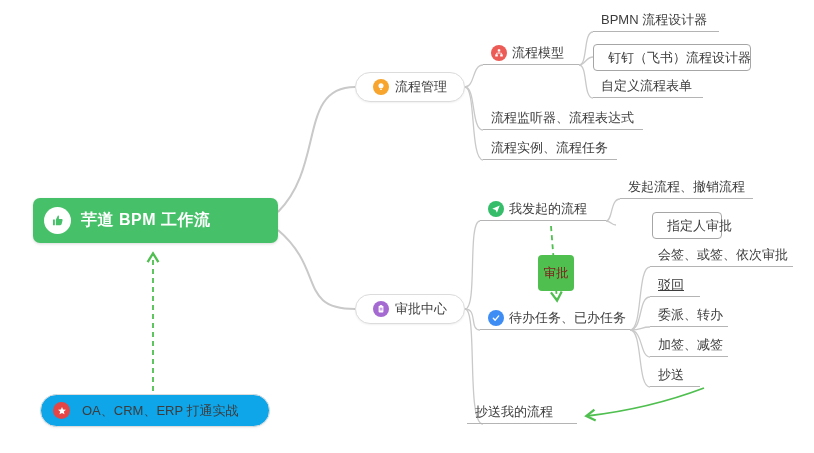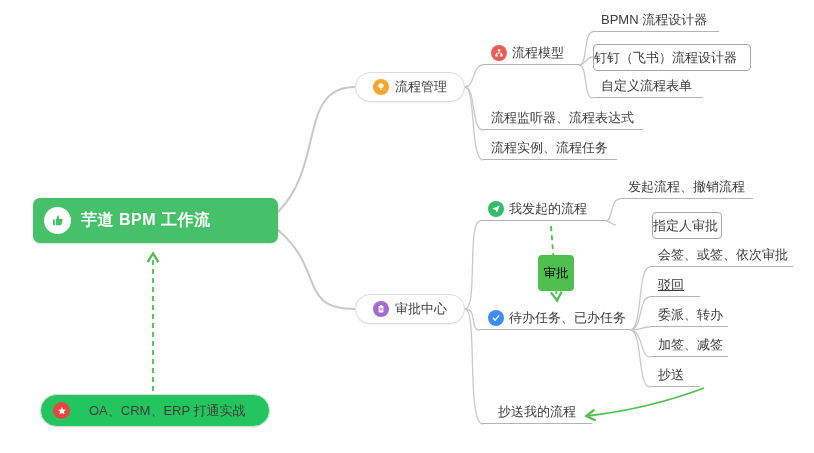--- a/index.html
+++ b/index.html
@@ -18,35 +18,35 @@
   .root-icon-circle{
     width:27px;height:27px;border-radius:50%;background:#fff;flex:0 0 27px;
     display:flex;align-items:center;justify-content:center;
   }
   .pill{
     height:30px;width:110px;background:#fff;border:1px solid #dcdcdc;border-radius:15px;
     display:flex;align-items:center;justify-content:center;gap:6px;font-size:13px;
     box-shadow:0 1px 2px rgba(0,0,0,.06);
   }
   .float-pill{
-    left:40px;top:394px;height:33px;width:230px;background:#22c55e;border:1px solid #dcdcdc;
-    border-radius:17px;display:flex;align-items:center;gap:19px;padding:0 12px;font-size:13px;
+    left:40px;top:394px;height:33px;width:230px;background:#0ea5e9;border:1px solid #dcdcdc;
+    border-radius:17px;display:flex;align-items:center;gap:12px;padding:0 12px;font-size:13px;
     box-shadow:0 1px 2px rgba(0,0,0,.06);
   }
   .topic{
     height:23px;display:flex;align-items:center;gap:5px;padding:0 8px;
     border-bottom:1.5px solid #b4b4b4;font-size:13px;
   }
   .boxed{
-    height:27px;display:flex;align-items:center;padding:0 0;border:1px solid #a6a6a6;
+    height:27px;display:flex;align-items:center;padding:0 14px;border:1px solid #a6a6a6;
     border-radius:4px;background:#fff;font-size:13px;
   }
   .badge{
     left:538px;top:255px;width:36px;height:36px;background:#4fbf4f;border-radius:4px;
-    display:flex;align-items:center;justify-content:center;color:#000000;font-size:12.5px;
+    display:flex;align-items:center;justify-content:center;color:#7f1d1d;font-size:12.5px;
   }
   .dot-icon{
     width:16px;height:16px;border-radius:50%;flex:0 0 16px;
     display:flex;align-items:center;justify-content:center;
   }
 </style>
 </head>
 <body>
 
 <div class="canvas">
@@ -191,21 +191,21 @@
   </div>
 
   <div class="node topic" style="left:650px;top:334px;width:78px;">
     <span>加签、减签</span>
   </div>
 
   <div class="node topic" style="left:650px;top:364px;width:50px;">
     <span>抄送</span>
   </div>
 
-  <div class="node topic" style="left:482px;top:401px;width:110px;justify-content:center;">
+  <div class="node topic" style="left:467px;top:401px;width:110px;">
     <span>抄送我的流程</span>
   </div>
 
   <div class="node float-pill">
     <span class="dot-icon" style="background:#e64545;width:17px;height:17px;flex-basis:17px;">
       <svg width="12" height="12" viewBox="0 0 16 16">
         <path d="M8 2.6l1.6 3.3 3.7.4-2.8 2.5.8 3.6L8 10.6 4.7 12.4l.8-3.6L2.7 6.3l3.7-.4z" fill="#fff"></path>
       </svg>
     </span>
     <span>OA、CRM、ERP 打通实战</span>

